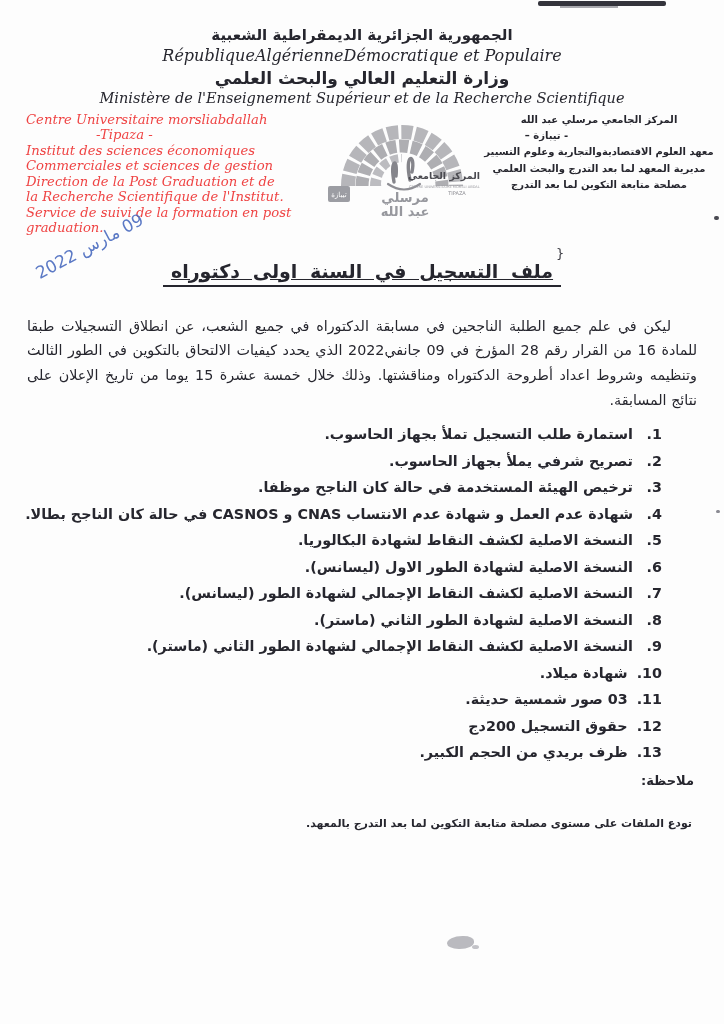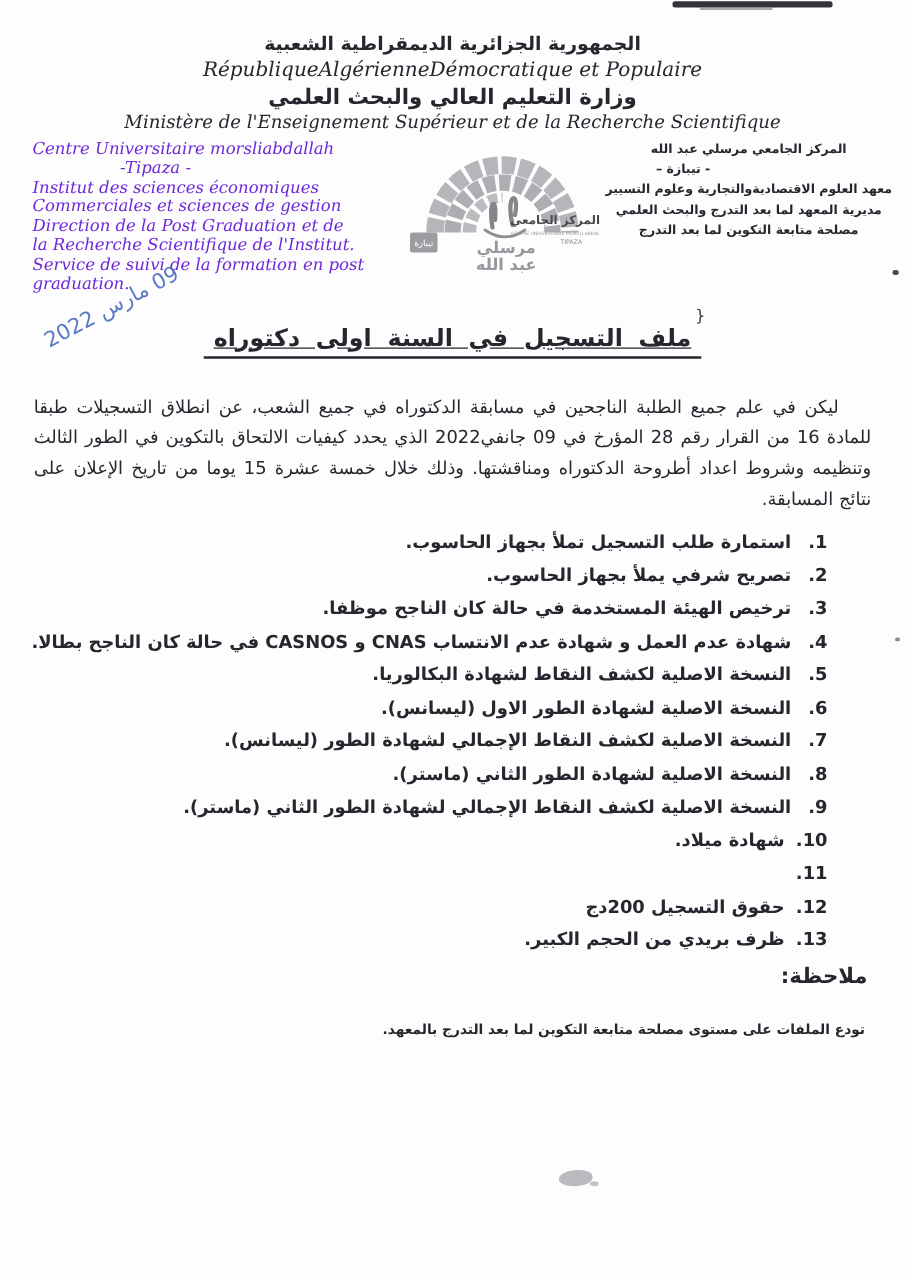--- a/index.html
+++ b/index.html
@@ -10,42 +10,42 @@
   }
   
   .header { text-align:center; padding-top:26px; }
   .h-ar1 { font-size:15px; font-weight:bold; }
   .h-fr1 { font-family:"DejaVu Serif", serif; font-style:italic; font-size:16px; margin-top:2px; }
   .h-ar2 { font-size:17px; font-weight:bold; margin-top:3px; }
   .h-fr2 { font-family:"DejaVu Serif", serif; font-style:italic; font-size:14.5px; margin-top:2px; }
   
   .info-row { display:flex; align-items:flex-start; padding:6px 10px 0 26px; }
   .sender-fr { width:300px; font-family:"DejaVu Serif", serif; font-style:italic;
-               font-size:13.2px; line-height:1.17; color:#6d28d9; }
+               font-size:13.2px; line-height:1.17; color:#ef4444; }
   .sender-fr .indent { padding-left:70px; }
   .logo-col { width:154px; flex:0 0 auto; }
   .sender-ar { flex:1; direction:rtl; text-align:center; font-size:10px;
                font-weight:bold; line-height:1.62; padding-left:4px; }
   .sender-ar .indent { padding-right:105px; }
   
   .stamp { position:absolute; left:30px; top:236px; transform:rotate(-28deg);
            color:#4a6bbf; font-size:17px; letter-spacing:1.5px; direction:rtl;
            white-space:nowrap; opacity:.9; }
   
   .doc-title { text-align:center; margin-top:24px; }
   .doc-title span { display:inline-block; direction:rtl; font-size:19px; font-weight:bold;
                     word-spacing:6px; border-bottom:2px solid #26262e; padding:0 8px 3px;text-decoration:underline; }
   
   .intro { direction:rtl; text-align:justify; margin:27px 27px 0 27px;
            font-size:14.3px; font-weight:normal; line-height:1.74; text-indent:26px; }
   .req-list { list-style:none; margin:8px 0 0 0; padding:0 62px 0 18px; direction:rtl; }
   .req-list li { display:flex; gap:9px; line-height:26.5px; font-size:14.3px; font-weight:bold; }
   .req-list .num { direction:ltr; min-width:20px; text-align:right; flex:0 0 auto; }
   .note-label { direction:rtl; text-align:right; padding-right:30px; margin-top:2px;
-                font-size:17px; font-weight:bold; line-height:26px; }
+                font-size:13px; font-weight:bold; line-height:26px; }
   .note-text { direction:rtl; text-align:right; padding-right:32px; margin-top:23px;
                font-size:11px; font-weight:bold; }
   
   .streak  { position:absolute; left:538px; top:1px;  width:128px; height:5px;
              background:#34343c; border-radius:2px; }
   .streak2 { position:absolute; left:560px; top:6px;  width:58px;  height:2px;
              background:#72727a; opacity:.6; }
   .smudge  { position:absolute; left:447px; top:936px; width:27px; height:13px;
              background:#a9a9af; border-radius:60% 40% 55% 45%; opacity:.8; }
   .smudge-tail { position:absolute; left:472px; top:945px; width:7px; height:4px;
@@ -166,20 +166,21 @@
     <li>
         <span class="num">.9</span>
         <span>النسخة الاصلية لكشف النقاط الإجمالي لشهادة الطور الثاني (ماستر).</span>
       </li>
     <li>
         <span class="num">.10</span>
         <span>شهادة ميلاد.</span>
       </li>
     <li>
         <span class="num">.11</span>
+        <span>03 صور شمسية حديثة.</span>
       </li>
     <li>
         <span class="num">.12</span>
         <span>حقوق التسجيل 200دج</span>
       </li>
     <li>
         <span class="num">.13</span>
         <span>ظرف بريدي من الحجم الكبير.</span>
       </li>
   </ol>

